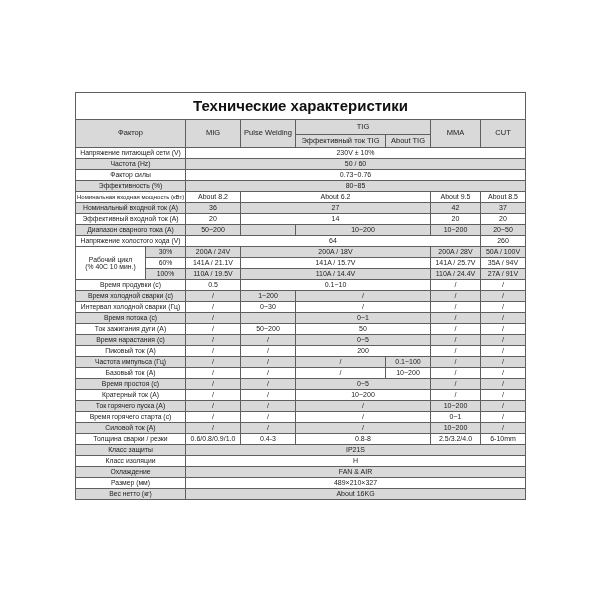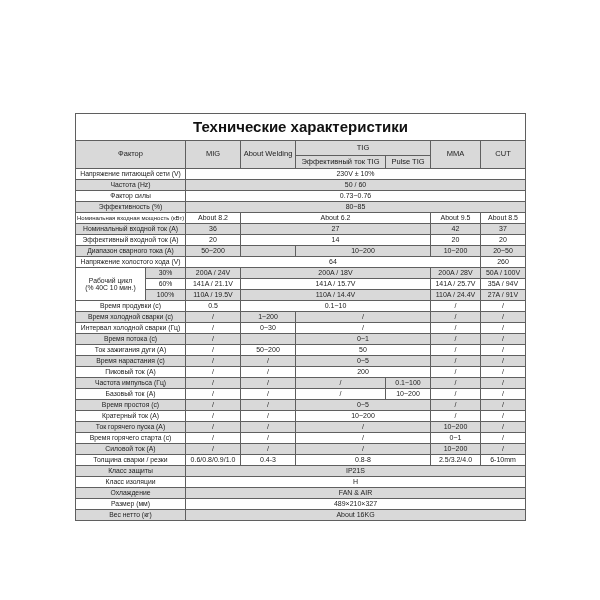--- a/index.html
+++ b/index.html
@@ -1,21 +1,21 @@
 <!DOCTYPE html>
 <html><head>
 <meta charset="utf-8">
 <style>
   html,body { margin:0; padding:0; background:#fff; }
   .canvas {
     position:relative; width:600px; height:600px; background:#ffffff;
     font-family:"Liberation Sans", sans-serif; color:#222;
   }
   table.spec {
-    position:absolute; left:75px; top:113px; width:450px;
+    position:absolute; left:75px; top:92px; width:450px;
     border-collapse:collapse; table-layout:fixed;border-radius:25px;
   }
   table.spec td, table.spec th {
     border:1px solid #5f5f5f; padding:0 1px; text-align:center;
     vertical-align:middle; overflow:hidden; white-space:nowrap;
     line-height:1.1; font-weight:normal;
   }
   tr.title-row td {
     height:26px; font-size:15px; font-weight:bold; background:#ffffff; color:#111;
   }
@@ -45,28 +45,28 @@
         <col style="width:50px">
         <col style="width:45px">
     </colgroup>
     <thead>
       <tr class="title-row">
         <td colspan="8">Технические характеристики</td>
       </tr>
       <tr class="h1">
         <th colspan="2" rowspan="2">Фактор</th>
         <th rowspan="2">MIG</th>
-        <th rowspan="2">About Welding</th>
+        <th rowspan="2">Pulse Welding</th>
         <th colspan="2">TIG</th>
         <th rowspan="2">MMA</th>
         <th rowspan="2">CUT</th>
       </tr>
       <tr class="h2">
         <th>Эффективный ток TIG</th>
-        <th>Pulse TIG</th>
+        <th>About TIG</th>
       </tr>
     </thead>
     <tbody>
         <tr>
           <td colspan="2" class="lbl">Напряжение питающей сети (V)</td>
           <td colspan="6" class="val">230V ± 10%</td>
         </tr>
         <tr class="shade">
           <td colspan="2" class="lbl">Частота (Hz)</td>
           <td colspan="6" class="val">50 / 60</td>

